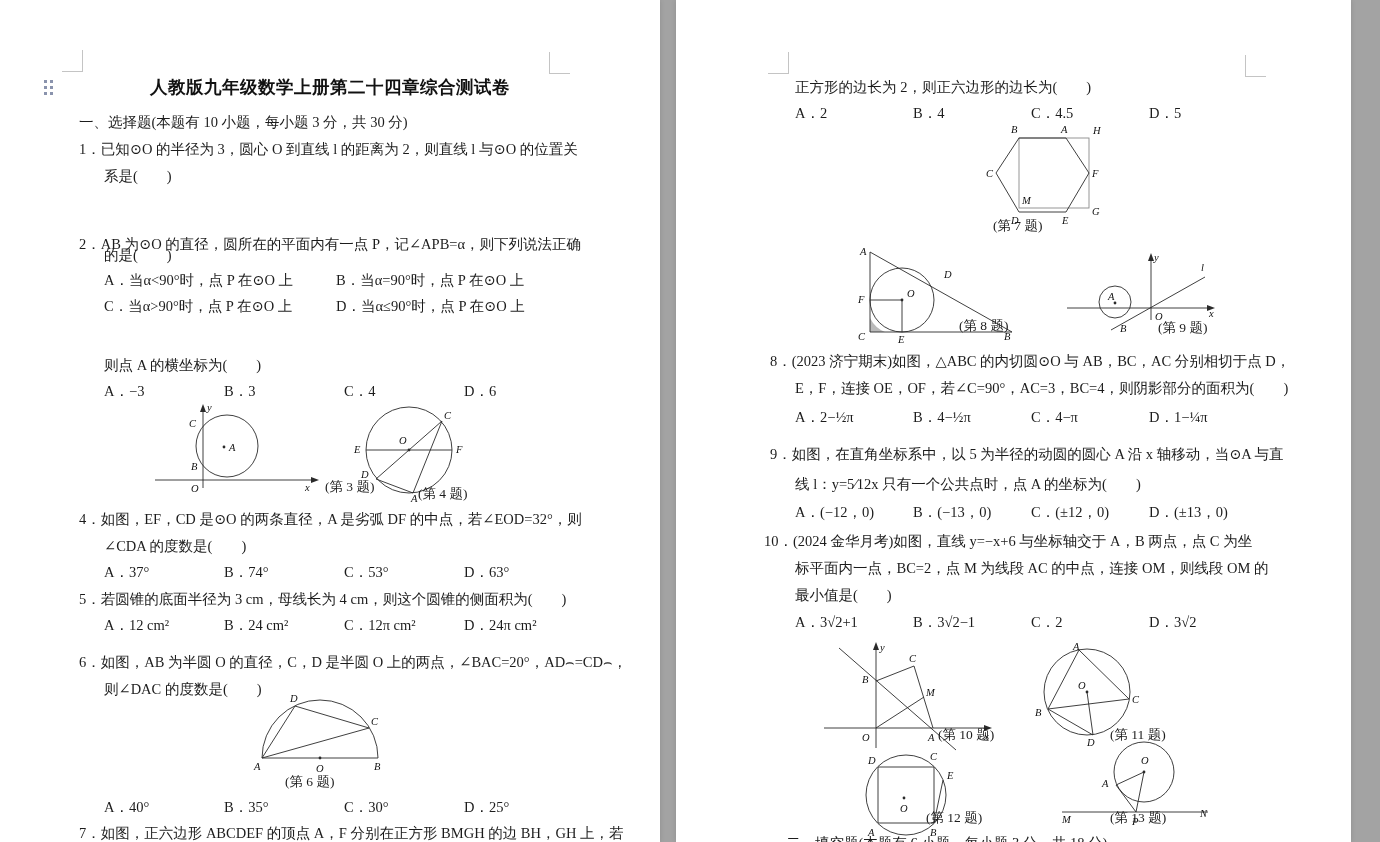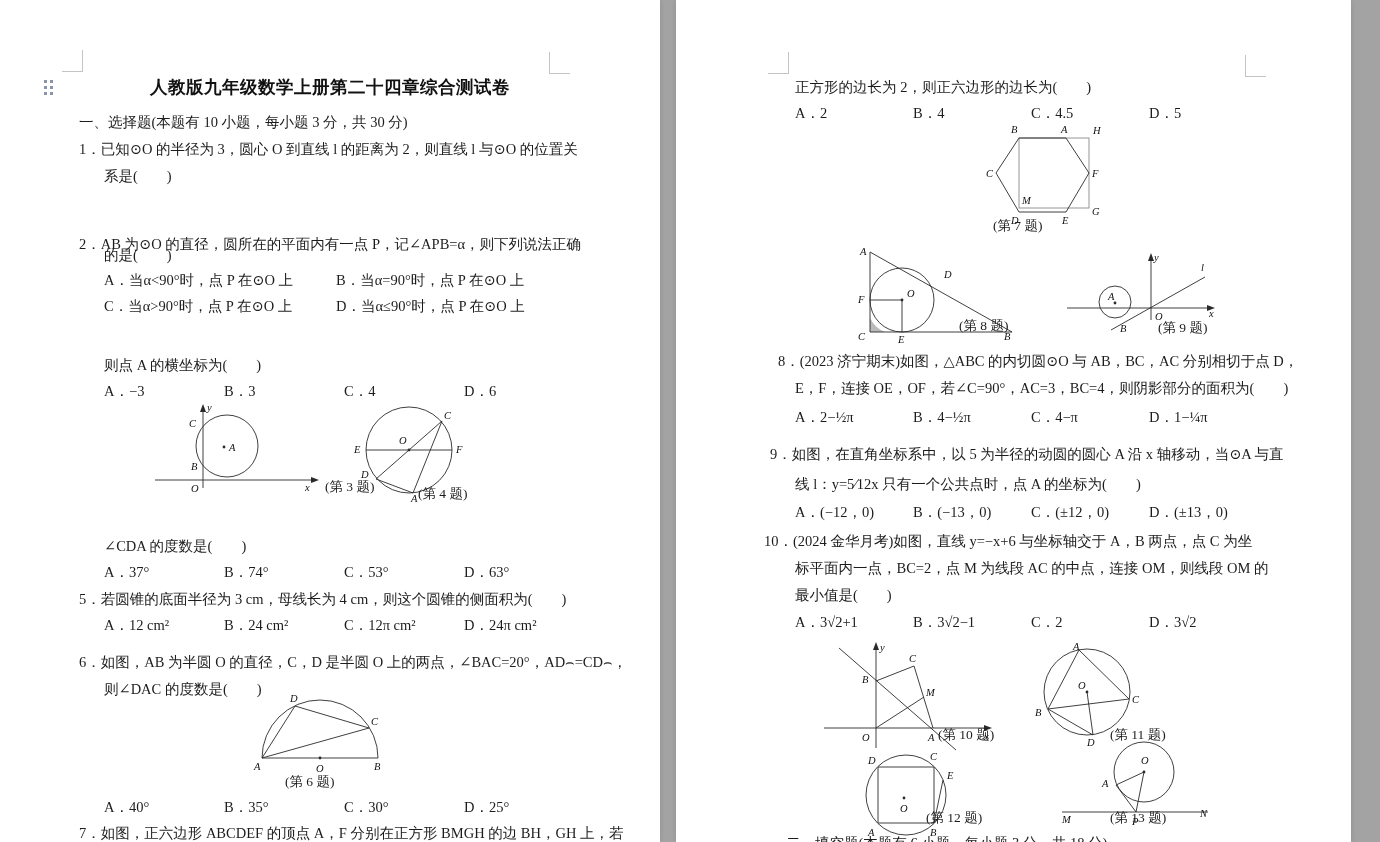--- a/index.html
+++ b/index.html
@@ -106,20 +106,21 @@
           <text x="62" y="42">O</text>
           <text x="17" y="51">E</text>
           <text x="119" y="51">F</text>
           <text x="107" y="17">C</text>
           <text x="24" y="76">D</text>
           <text x="74" y="100">A</text>
         </g>
     </svg>
     <div class="blk cap" style="left:418px;top:484px;">(第 4 题)</div>
 
+    <div class="blk" style="left:79px;top:510px;">4．如图，EF，CD 是⊙O 的两条直径，A 是劣弧 DF 的中点，若∠EOD=32°，则</div>
     <div class="blk" style="left:104px;top:537px;">∠CDA 的度数是(　　)</div>
     <div class="blk opts c4" style="left:104px;top:563px;">
       <span>A．37°</span>
       <span>B．74°</span>
       <span>C．53°</span>
       <span>D．63°</span>
     </div>
 
     <div class="blk" style="left:79px;top:590px;">5．若圆锥的底面半径为 3 cm，母线长为 4 cm，则这个圆锥的侧面积为(　　)</div>
     <div class="blk opts c4" style="left:104px;top:616px;">
@@ -219,21 +220,21 @@
           <text x="95" y="11">y</text>
           <text x="142" y="21">l</text>
           <text x="49" y="50">A</text>
           <text x="96" y="70">O</text>
           <text x="150" y="67">x</text>
           <text x="61" y="82">B</text>
         </g>
     </svg>
     <div class="blk cap" style="left:482px;top:318px;">(第 9 题)</div>
 
-    <div class="blk" style="left:94px;top:352px;margin-left:8px;">8．(2023 济宁期末)如图，△ABC 的内切圆⊙O 与 AB，BC，AC 分别相切于点 D，</div>
+    <div class="blk" style="left:94px;top:352px;">8．(2023 济宁期末)如图，△ABC 的内切圆⊙O 与 AB，BC，AC 分别相切于点 D，</div>
     <div class="blk" style="left:119px;top:379px;">E，F，连接 OE，OF，若∠C=90°，AC=3，BC=4，则阴影部分的面积为(　　)</div>
     <div class="blk opts c4r" style="left:119px;top:408px;justify-content:space-between;">
       <span>A．2−½π</span>
       <span>B．4−½π</span>
       <span>C．4−π</span>
       <span>D．1−¼π</span>
     </div>
 
     <div class="blk" style="left:94px;top:445px;">9．如图，在直角坐标系中，以 5 为半径的动圆的圆心 A 沿 x 轴移动，当⊙A 与直</div>
     <div class="blk" style="left:119px;top:475px;">线 l：y=5⁄12x 只有一个公共点时，点 A 的坐标为(　　)</div>

